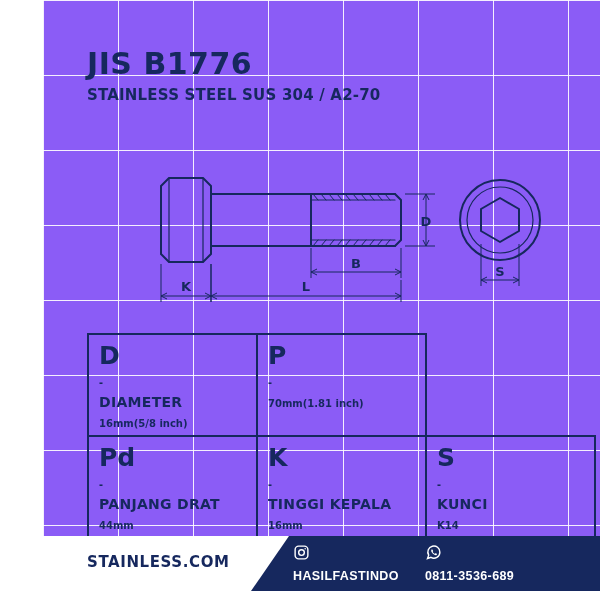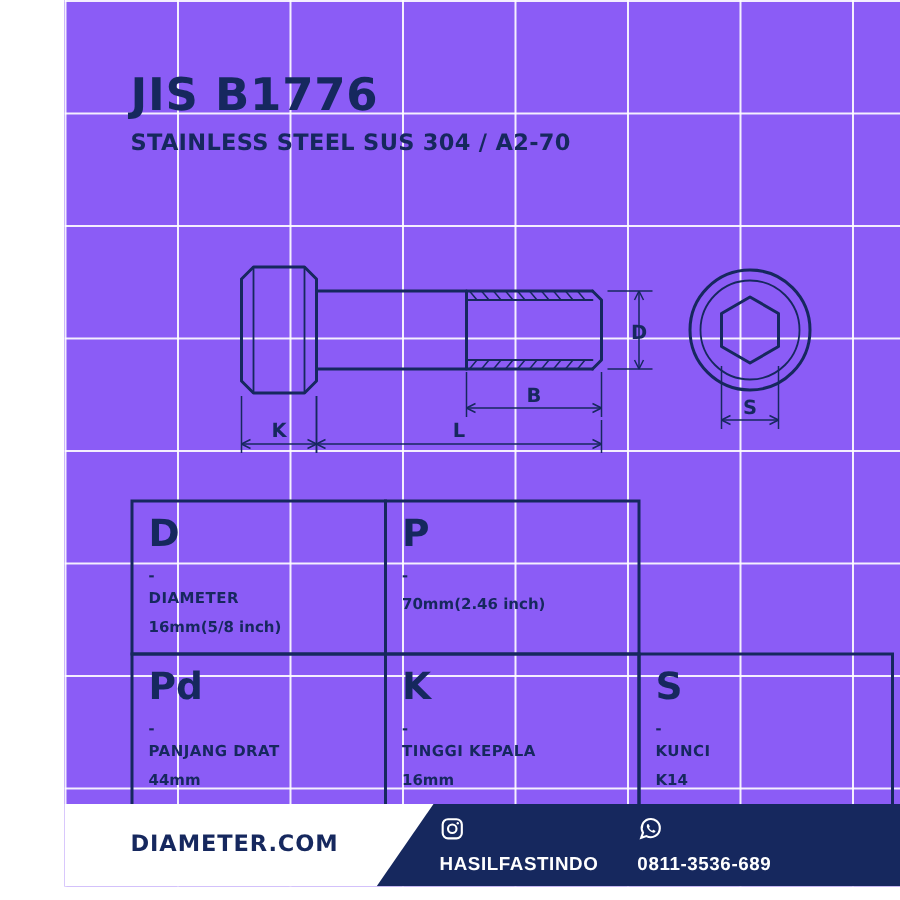--- a/index.html
+++ b/index.html
@@ -93,21 +93,21 @@
     font-family: "DejaVu Sans", sans-serif;
   }
   .spec-dash {
     font-size: 12px;
     color: #16285e;
     line-height: 1.2;
     margin-top: 8px;
     font-weight: bold;
   }
   .spec-label {
-    font-size: 10px;
+    font-size: 14px;
     font-weight: bold;
     color: #16285e;
     letter-spacing: 0.3px;
     margin-top: 4px;
     font-family: "DejaVu Sans", sans-serif;
   }
   .spec-value {
     font-size: 10px;
     font-weight: bold;
     color: #16285e;
@@ -250,21 +250,21 @@
     <div class="spec-row row1">
       <div class="spec-cell">
         <div class="spec-symbol">D</div>
         <div class="spec-dash">-</div>
         <div class="spec-label">DIAMETER</div>
         <div class="spec-value">16mm(5/8 inch)</div>
       </div>
       <div class="spec-cell">
         <div class="spec-symbol">P</div>
         <div class="spec-dash">-</div>
-        <div class="spec-value">70mm(2.46 inch)</div>
+        <div class="spec-value">70mm(1.81 inch)</div>
       </div>
       <div class="spec-cell empty"></div>
     </div>
     <div class="spec-row row2">
       <div class="spec-cell">
         <div class="spec-symbol">Pd</div>
         <div class="spec-dash">-</div>
         <div class="spec-label">PANJANG DRAT</div>
         <div class="spec-value">44mm</div>
       </div>
@@ -280,21 +280,21 @@
         <div class="spec-label">KUNCI</div>
         <div class="spec-value">K14</div>
       </div>
     </div>
   </div>
 
   <div class="footer">
     <div class="footer-left"></div>
     <div class="footer-right"></div>
 
-    <div class="brand">DIAMETER.COM</div>
+    <div class="brand">STAINLESS.COM</div>
 
     <div class="footer-items">
       <div class="f-item">
         <span class="f-icon">
           <svg width="17" height="17" viewBox="0 0 24 24" fill="none" stroke="#ffffff" stroke-width="2">
             <rect x="3" y="3" width="18" height="18" rx="5"></rect>
             <circle cx="12" cy="12" r="4"></circle>
             <circle cx="17.2" cy="6.8" r="1.1" fill="#ffffff" stroke="none"></circle>
           </svg>
         </span>

